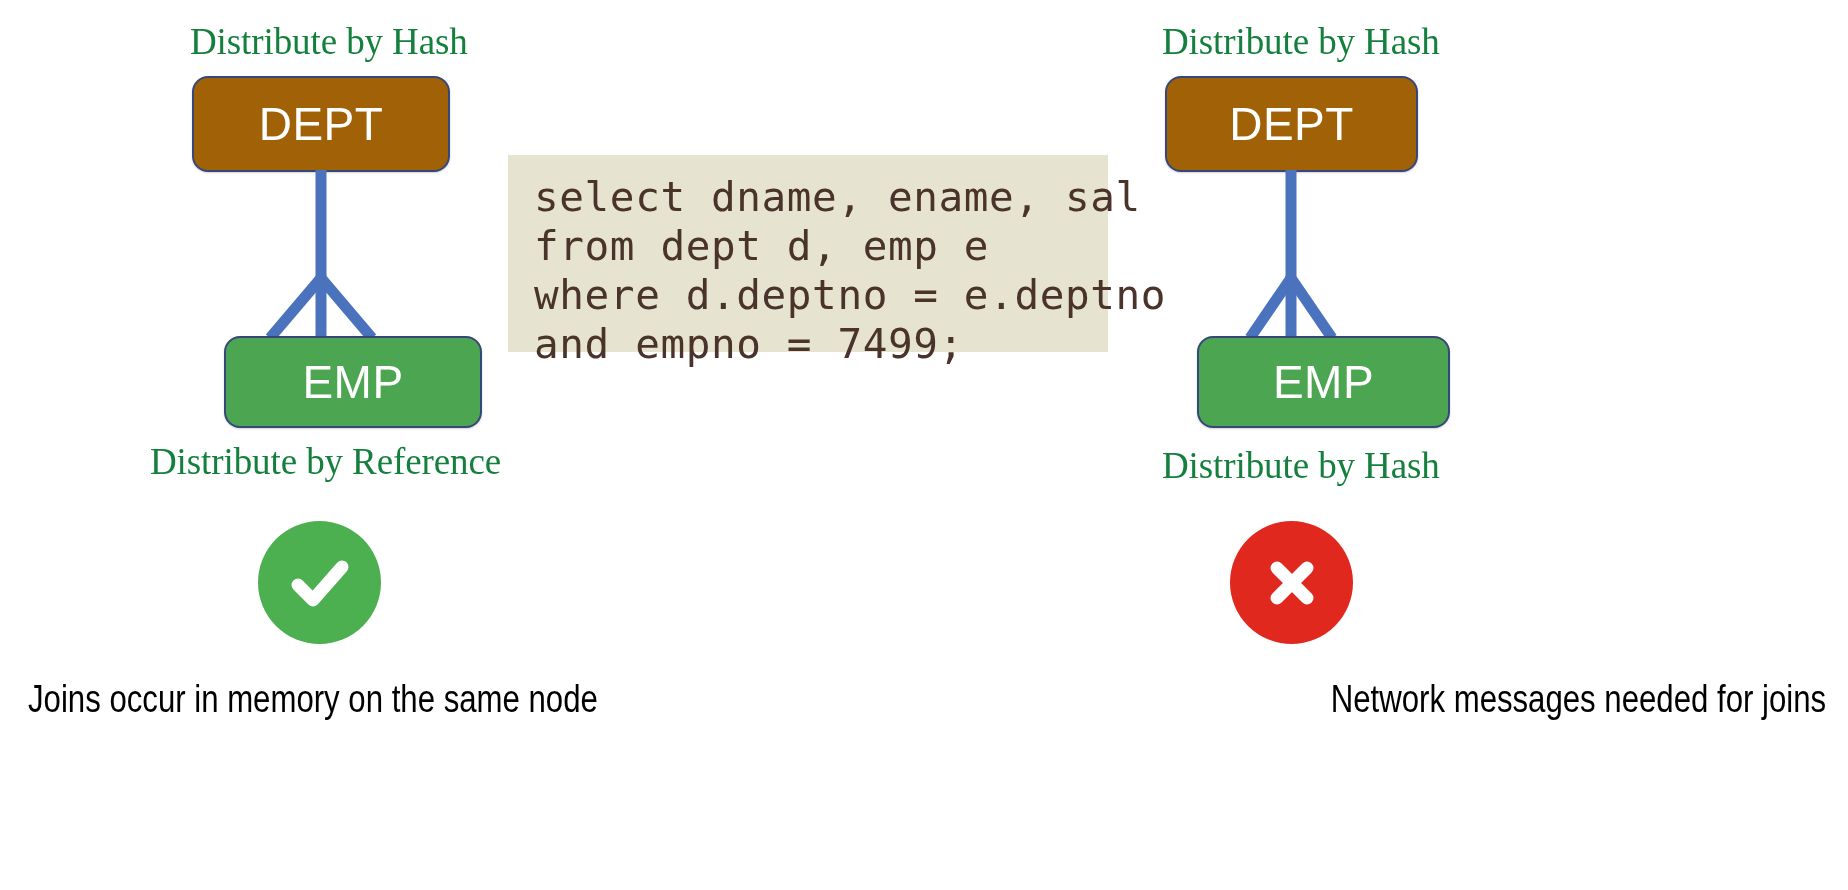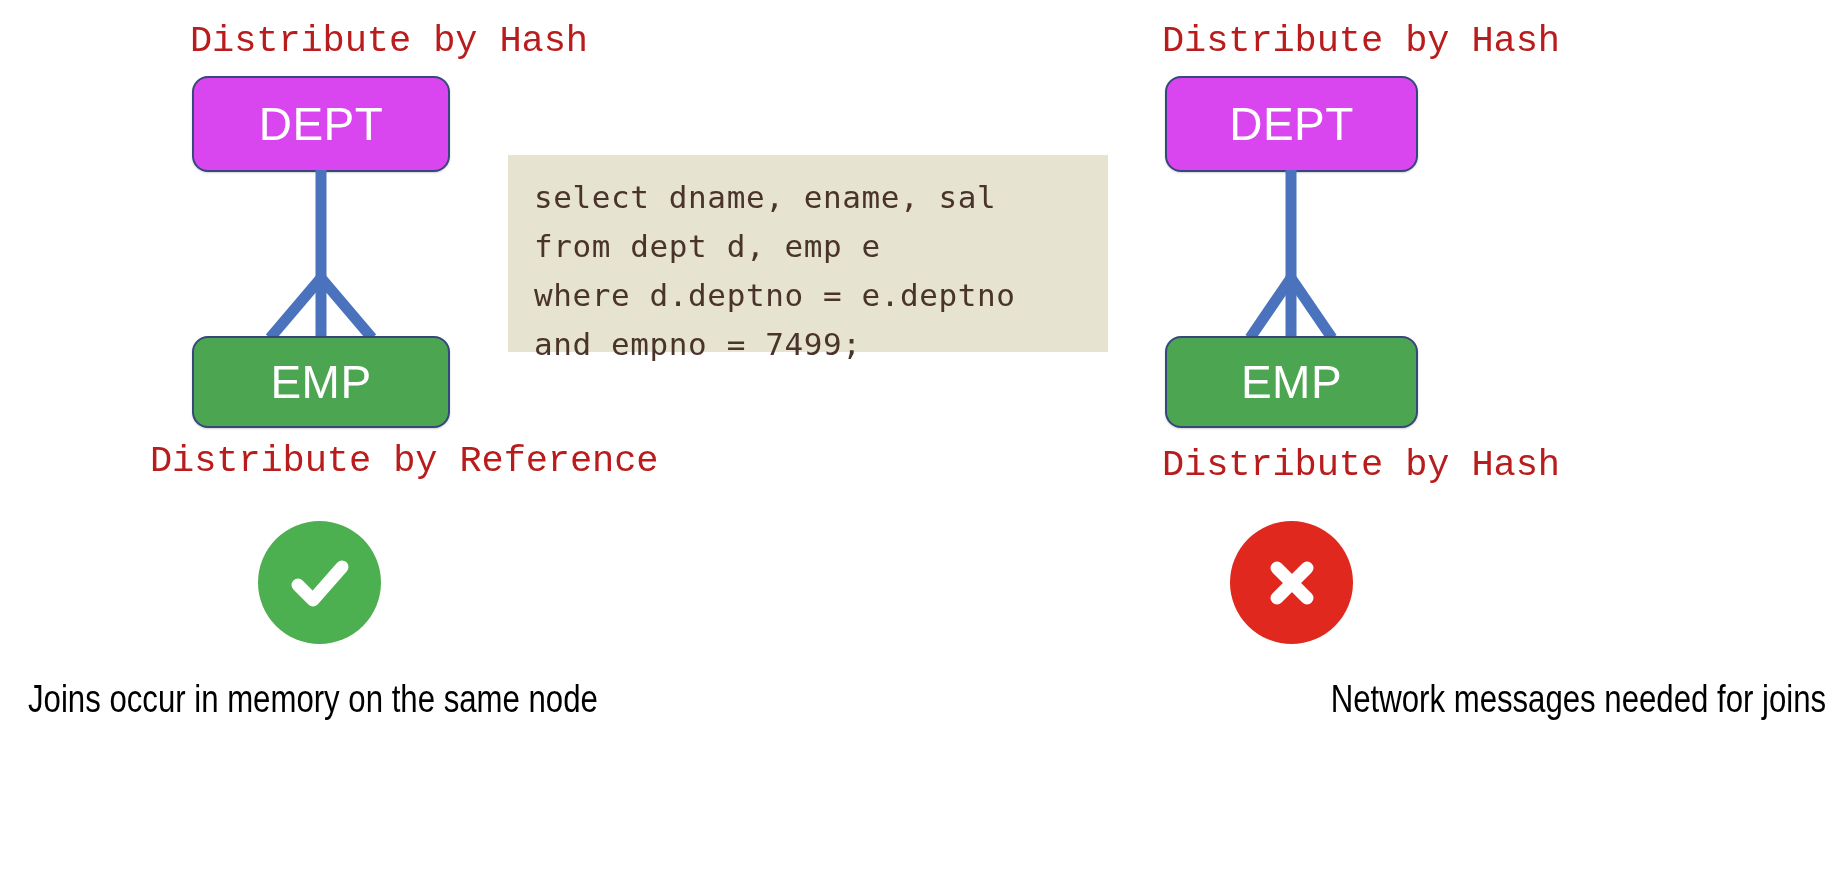--- a/index.html
+++ b/index.html
@@ -16,24 +16,24 @@
     position: relative;
     width: 1848px;
     height: 890px;
     background: #ffffff;
     overflow: hidden;
   }
 
   
   .hdr-label {
     position: absolute;
-    font-family: Liberation Mono, monospace;
+    font-family: Liberation Serif, serif;
     font-size: 37px;
     font-weight: 400;
-    color: #b91c1c;
+    color: #15803d;
     white-space: nowrap;
     text-align: center;
     letter-spacing: -0.1px;
   }
 
   .caption {
     position: absolute;
     font-family: "Liberation Sans", sans-serif;
     font-size: 38px;
     font-weight: 400;
@@ -53,22 +53,22 @@
     display: flex;
     align-items: center;
     justify-content: center;
     color: #ffffff;
     font-family: "Liberation Sans", sans-serif;
     font-size: 46px;
     font-weight: 400;
     letter-spacing: 0.5px;
     box-shadow: 0 1px 2px rgba(0,0,0,0.18);
   }
-  .entity.dept { background: #d946ef; }
-  .entity.emp  { background: #4da css; }
+  .entity.dept { background: #a16207; }
+  .entity.emp  { background: #4da css; margin-left: 32px; }
   .entity.emp  { background: #4ca551; }
 
   
   .connector {
     position: absolute;
     overflow: visible;
   }
   .connector svg { display: block; overflow: visible; }
 
   
@@ -86,21 +86,21 @@
   
   .sql-block {
     position: absolute;
     background: #e6e4d1;
     box-sizing: border-box;
     padding: 18px 26px 24px 26px;
   }
   .sql-block pre {
     margin: 0;
     font-family: "DejaVu Sans Mono", "Liberation Mono", monospace;
-    font-size: 31px;
+    font-size: 41px;
     line-height: 49px;
     color: #4a332b;
     white-space: pre;
     letter-spacing: 0.6px;
   }
 </style>
 </head>
 <body>
 
 <div id="slide">

